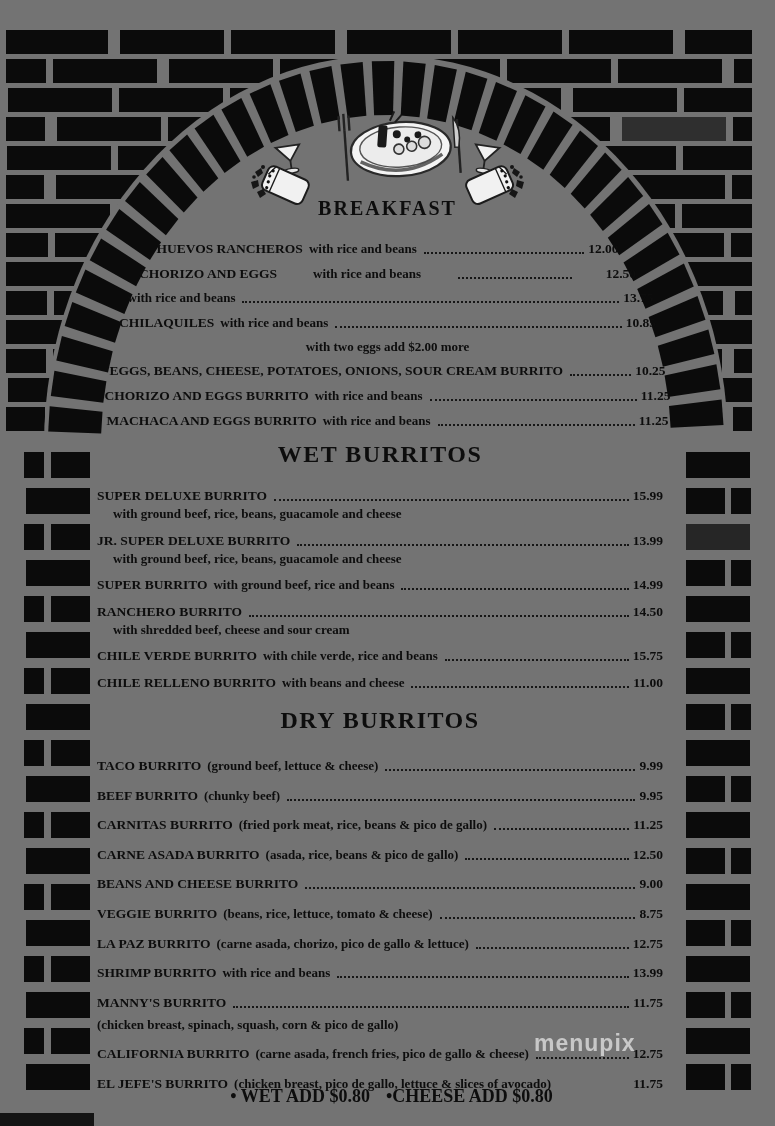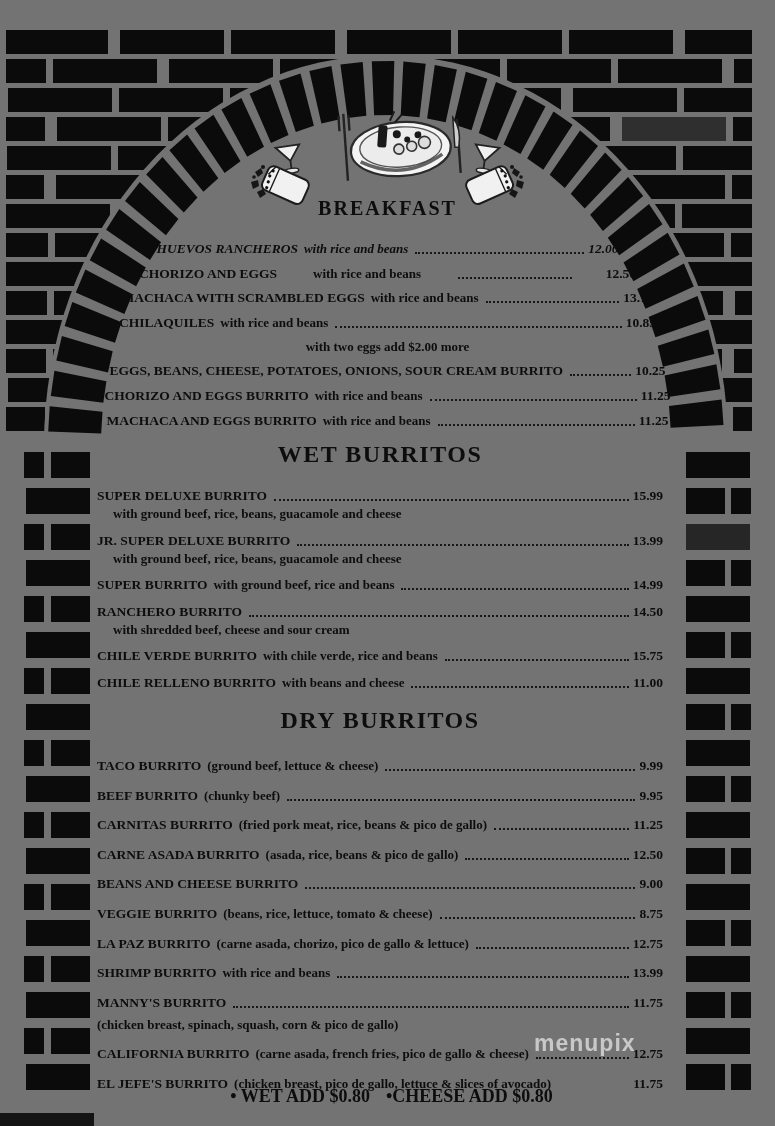--- a/index.html
+++ b/index.html
@@ -16,21 +16,21 @@
   .price{font-size:13.5px;}
   .leader{flex:1 1 auto;min-width:6px;border-bottom:2px dotted #161616;margin:0 4px 0 7px;
           transform:translateY(-3px);align-self:flex-end;}
   .leader.noline{border-bottom:none;}
   .sub,.note{font-weight:bold;font-size:13px;}
   
   #breakfast{position:absolute;top:197px;left:0;width:775px;text-align:center;}
   #breakfast h2{font-size:20px;letter-spacing:2px;margin-bottom:21px;}
   #breakfast .item{margin:0 auto 8.6px;}
   #breakfast .row{margin:0 auto;}
-  #breakfast .item:nth-child(1) .row{width:462px;font-style:italic;}
+  #breakfast .item:nth-child(1) .row{width:462px;}
   #breakfast .item:nth-child(2) .row{width:497px;gap:30px;}
   #breakfast .item:nth-child(3) .row{width:532px;}
   #breakfast .item:nth-child(4) .row{width:537px;}
   #breakfast .item:nth-child(5) .row{width:556px;}
   #breakfast .item:nth-child(6) .row{width:566px;}
   #breakfast .item:nth-child(7) .row{width:562px;}
   #breakfast .note{text-align:center;margin-top:8px;}
   
   #wet{position:absolute;top:441px;left:97px;width:566px;}
   #wet h2{margin-bottom:20px;}
@@ -338,21 +338,20 @@
       <span class="name">CHORIZO AND EGGS</span>
       <span class="detail">with rice and beans</span>
       <span class="leader"></span>
       <span class="price">12.50</span>
     </div>
 
   </div>
 
   <div class="item">
     <div class="row">
-      <span class="name">MACHACA WITH SCRAMBLED EGGS</span>
       <span class="detail">with rice and beans</span>
       <span class="leader"></span>
       <span class="price">13.75</span>
     </div>
 
   </div>
 
   <div class="item">
     <div class="row">
       <span class="name">CHILAQUILES</span>

